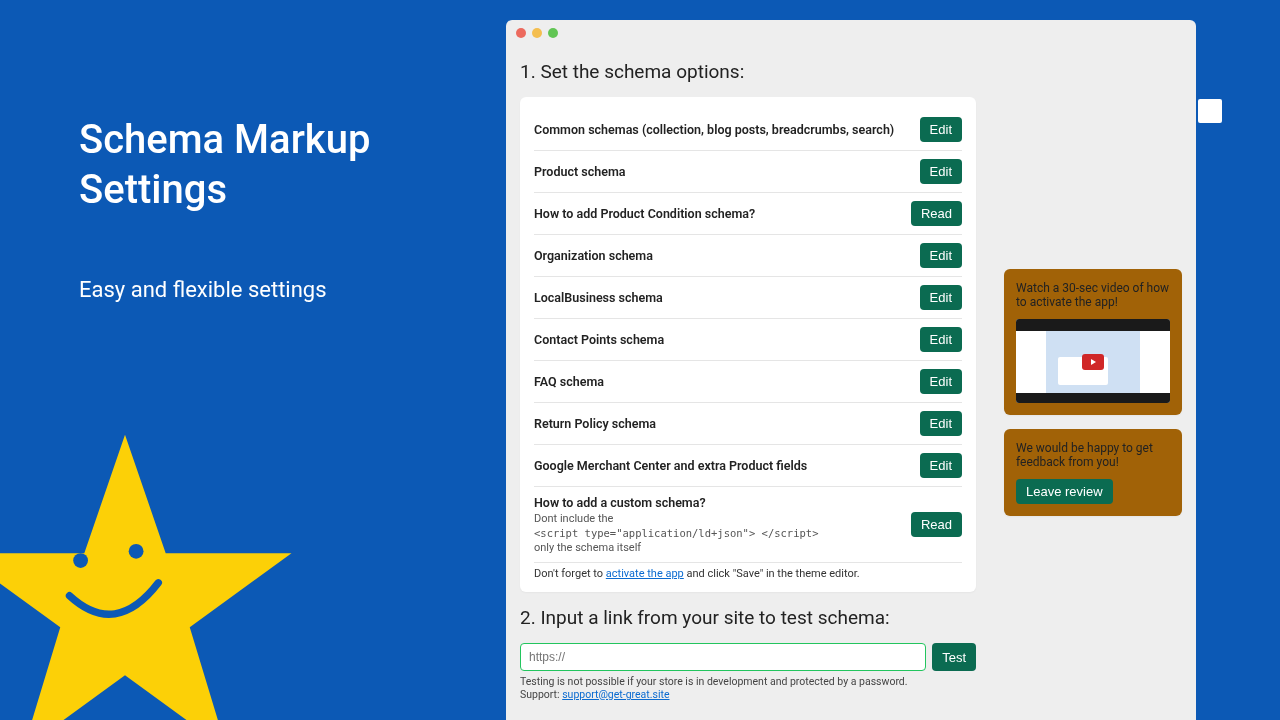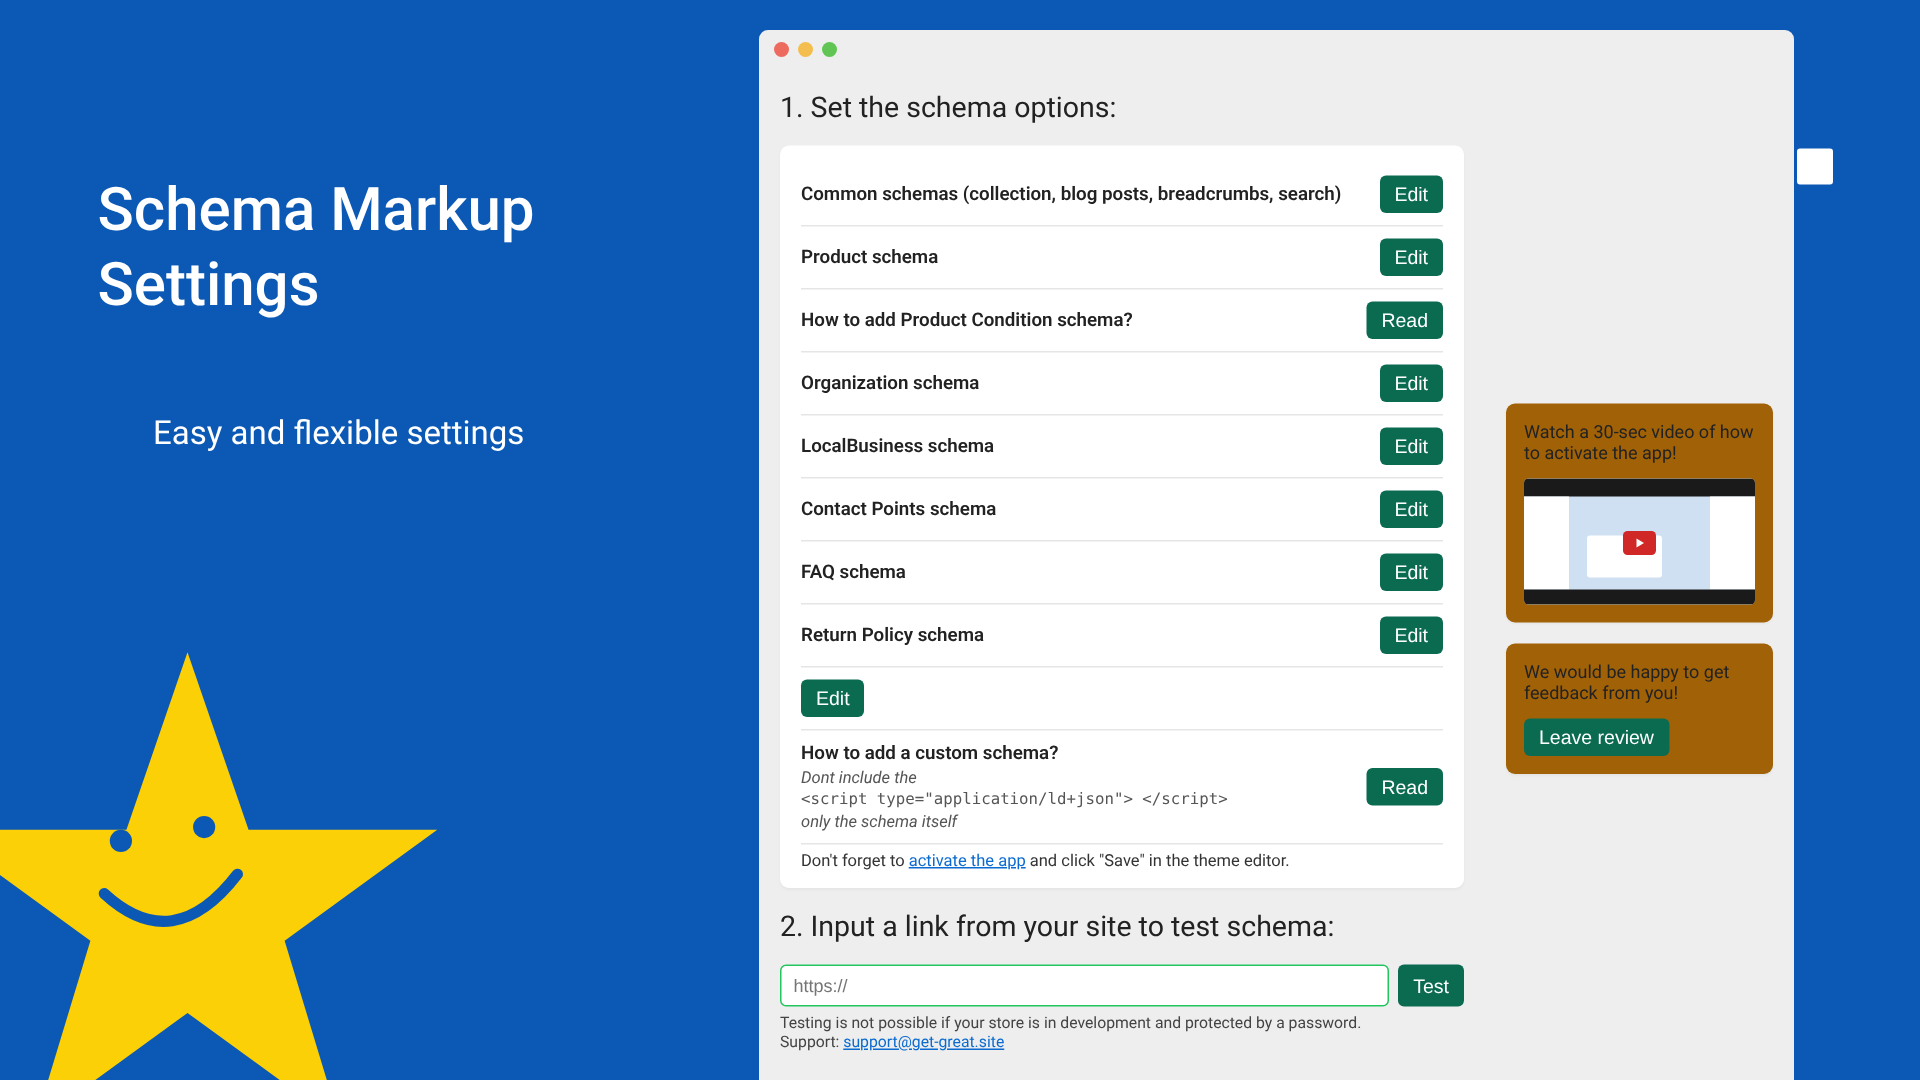--- a/index.html
+++ b/index.html
@@ -6,36 +6,35 @@
 body {
   width: 1280px;
   height: 720px;
   background: #0c59b5;
   font-family: -apple-system, BlinkMacSystemFont, "Segoe UI", Roboto, sans-serif;
   position: relative;
   overflow: hidden;
 }
 .left-panel {
   position: absolute;
-  left: 65px;
+  left: 79px;
   top: 115px;
   color: #fff;
   width: 380px;
 }
 .left-panel h1 {
   font-size: 40px;
   font-weight: 500;
   line-height: 1.25;
   margin-bottom: 55px;
 }
 .left-panel p {
   font-size: 22px;
   font-weight: 400;
   line-height: 1.8;
-  margin-left: 37px;
 }
 .star {
   position: absolute;
   left: -60px;
   bottom: -70px;
   width: 370px;
   height: 370px;
 }
 .app-window {
   position: absolute;
@@ -91,21 +90,20 @@
 .row:last-child { border-bottom: none; }
 .row-text {
   font-size: 12.5px;
   color: #222;
   font-weight: 600;
   flex: 1;
   padding-right: 10px;
 }
 .row-sub {
   font-size: 11px;
-  font-style: italic;
   font-weight: 400;
   color: #555;
   display: block;
   margin-top: 2px;
 }
 .row-code {
   font-family: ui-monospace, Menlo, monospace;
   font-size: 10.5px;
   font-style: normal;
   font-weight: 400;
@@ -244,20 +242,21 @@
             </div>
           <div class="row">
               <div class="row-text">FAQ schema</div>
               <button class="btn">Edit</button>
             </div>
           <div class="row">
               <div class="row-text">Return Policy schema</div>
               <button class="btn">Edit</button>
             </div>
           <div class="row">
+              <div class="row-text">Google Merchant Center and extra Product fields</div>
               <button class="btn">Edit</button>
             </div>
           <div class="row">
             <div class="row-text">
               <span>How to add a custom schema?</span>
               <span class="row-sub">Dont include the</span>
               <span class="row-sub row-code"><span>&lt;script type="application/ld+json"&gt; &lt;/scr</span><span>ipt&gt;</span></span>
               <span class="row-sub">only the schema itself</span>
             </div>
             <button class="btn">Read</button>

